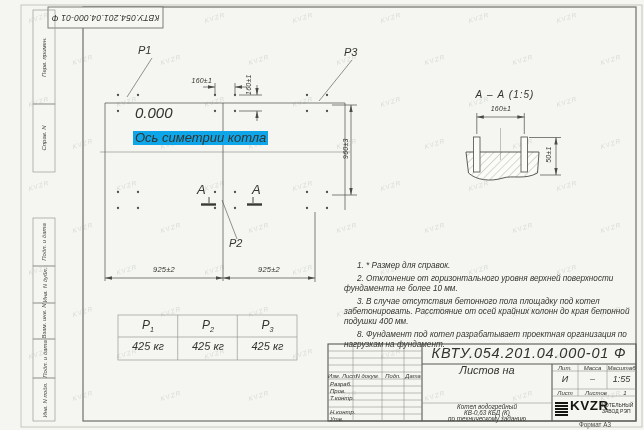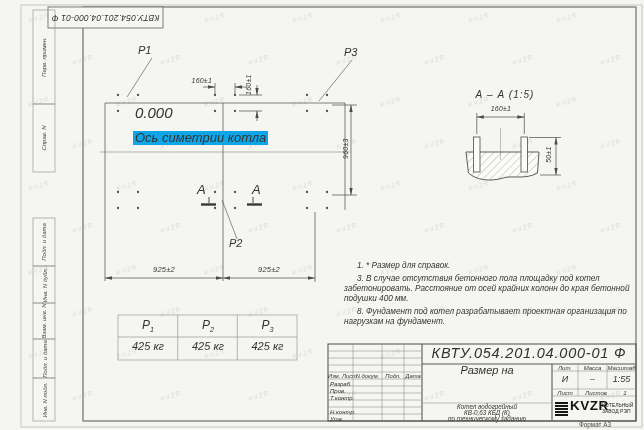--- a/index.html
+++ b/index.html
@@ -284,37 +284,38 @@
 
   <div class="t" style="left:197px;top:183px;font-size:13px;">А</div>
   <div class="t" style="left:252px;top:183px;font-size:13px;">А</div>
 
   <div class="t c" style="left:450px;top:90px;width:110px;font-size:10px;letter-spacing:1px;">А – А (1:5)</div>
   <div class="t dim c" style="left:478px;top:105px;width:46px;">160±1</div>
   <div class="t dim rot c" style="left:534px;top:151px;width:30px;">50±1</div>
 
   <div style="position:absolute;z-index:2;left:344px;top:261px;width:294px;">
     <p class="note">1. * Размер для справок.</p>
+    <p class="note">2. Отклонение от горизонтального уровня верхней поверхности фундамента не более 10 мм.</p>
     <p class="note">3. В случае отсутствия бетонного пола площадку под котел забетонировать. Расстояние от осей крайних колонн до края бетонной подушки 400 мм.</p>
     <p class="note">8. Фундамент под котел разрабатывает проектная организация по нагрузкам на фундамент.</p>
   </div>
 
   <div class="t c" style="left:118px;top:319px;width:60px;font-size:12px;">
     <span>P</span><sub>1</sub></div>
   <div class="t c" style="left:178px;top:319px;width:60px;font-size:12px;">
     <span>P</span><sub>2</sub></div>
   <div class="t c" style="left:238px;top:319px;width:59px;font-size:12px;">
     <span>P</span><sub>3</sub></div>
   <div class="t c" style="left:118px;top:341px;width:60px;font-size:11px;">425 кг</div>
   <div class="t c" style="left:178px;top:341px;width:60px;font-size:11px;">425 кг</div>
   <div class="t c" style="left:238px;top:341px;width:59px;font-size:11px;">425 кг</div>
 
   <div class="t c" style="left:424px;top:346px;width:210px;font-size:14.5px;letter-spacing:.8px;">КВТУ.054.201.04.000-01 Ф</div>
 
-  <div class="t c" style="left:422px;top:365px;width:130px;font-size:11px;">Размер на</div>
+  <div class="t c" style="left:422px;top:365px;width:130px;font-size:11px;">Листов на</div>
 
   <div class="t c" style="left:422px;top:404px;width:130px;font-size:6.3px;">Котел водогрейный</div>
   <div class="t c" style="left:422px;top:410px;width:130px;font-size:6.3px;">КВ-0,63 КБД (К)</div>
   <div class="t c" style="left:422px;top:416px;width:130px;font-size:6.3px;">по техническому заданию</div>
 
   <div class="t tb-small c" style="left:328px;top:373px;width:25px;">Изм. Лист</div>
   <div class="t tb-small c" style="left:353px;top:373px;width:29px;">N докум.</div>
   <div class="t tb-small c" style="left:382px;top:373px;width:22px;">Подп.</div>
   <div class="t tb-small c" style="left:404px;top:373px;width:18px;">Дата</div>
 

